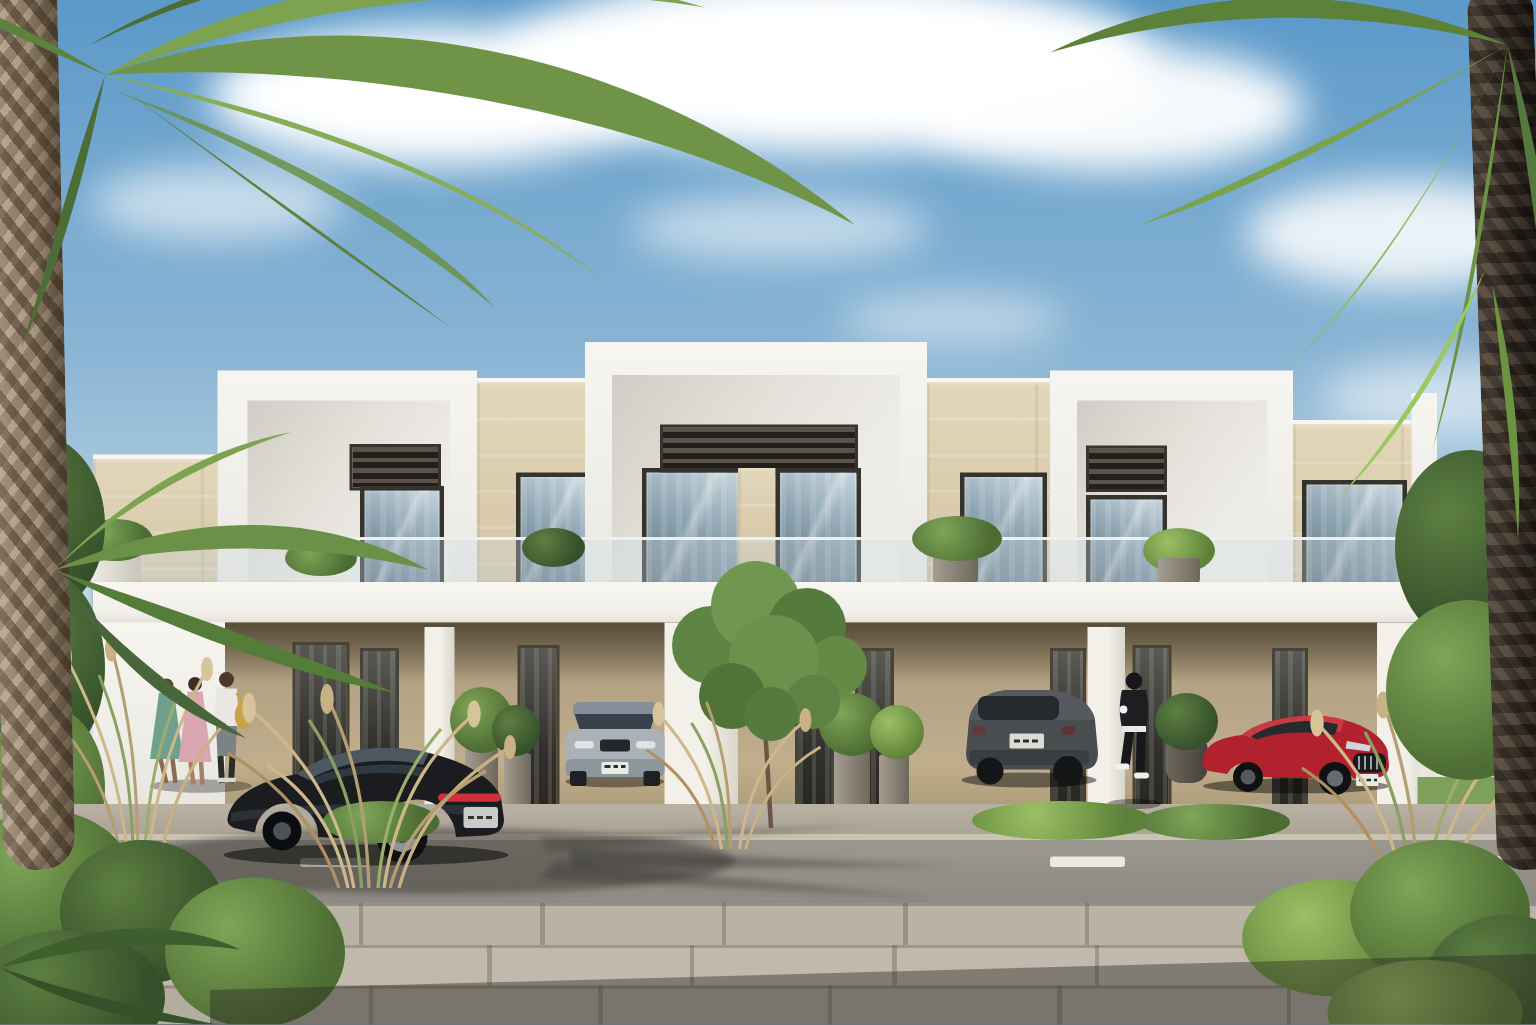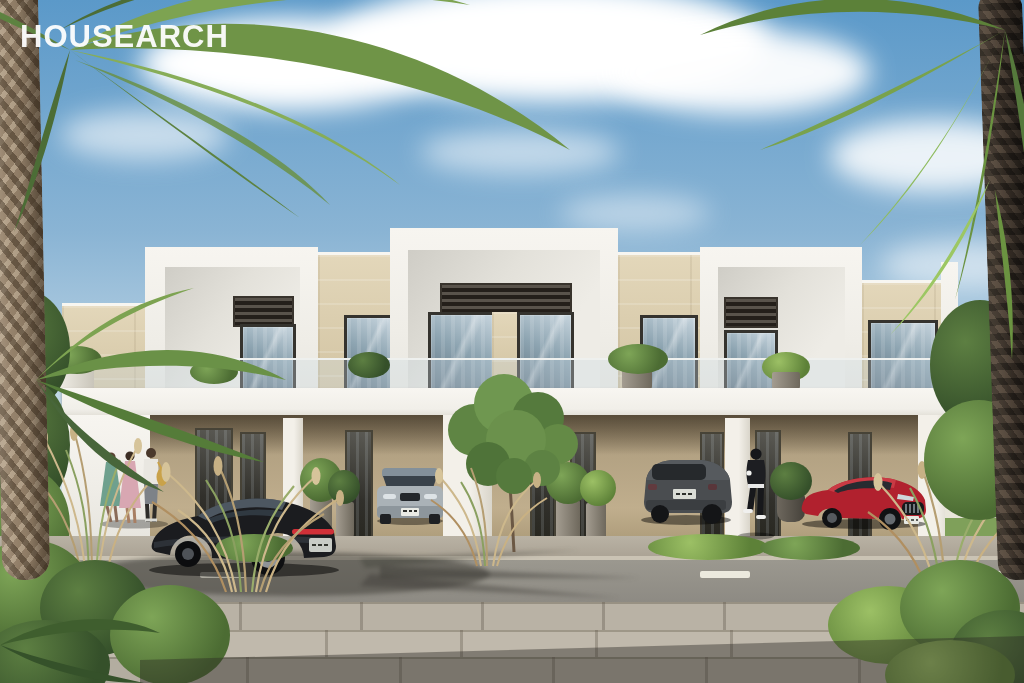--- a/index.html
+++ b/index.html
@@ -372,15 +372,14 @@
     <path d="M305,40 C220,90 140,135 60,160 C150,120 235,80 305,40 Z" fill="#79a24c"></path>
     <path d="M305,40 C260,130 215,200 160,255 C225,185 270,110 305,40 Z" fill="#8fbc5f"></path>
     <path d="M305,40 C290,140 275,230 255,310 C280,225 295,130 305,40 Z" fill="#6b9341"></path>
     <path d="M305,40 C330,120 340,200 338,280 C330,200 318,115 305,40 Z" fill="#55793c"></path>
     <path d="M290,190 C260,250 230,300 190,345 C240,295 270,240 290,190 Z" fill="#9cc763"></path>
     <path d="M295,200 C310,260 315,315 312,370 C308,310 300,250 295,200 Z" fill="#6b9341"></path>
   </svg>
 
   <div class="abs shadowband" style="left:0;top:0;width:1024px;height:683px;clip-path:polygon(140px 660px,1024px 636px,1024px 683px,140px 683px);"></div>
 
-  <div class="abs logo" style="left:20px;top:21px;">HOUSEARCH</div>
 
 </div>
 
 </body></html>

